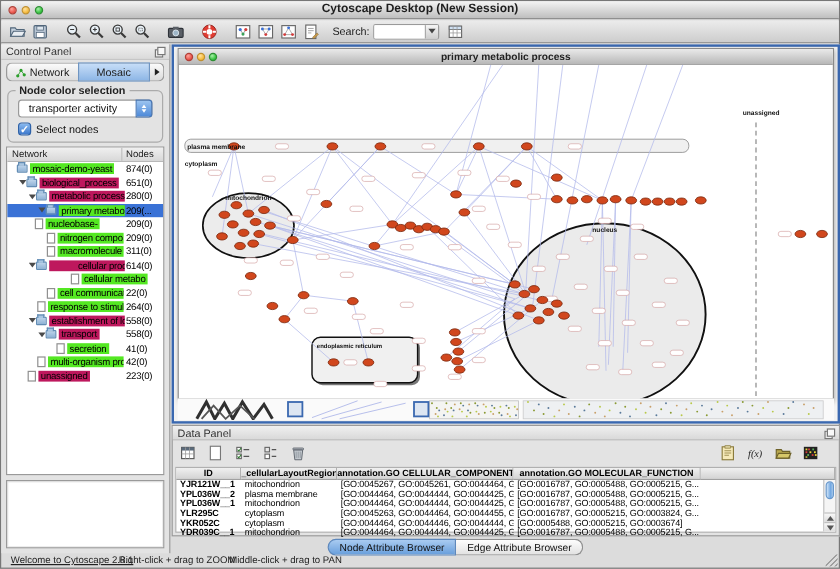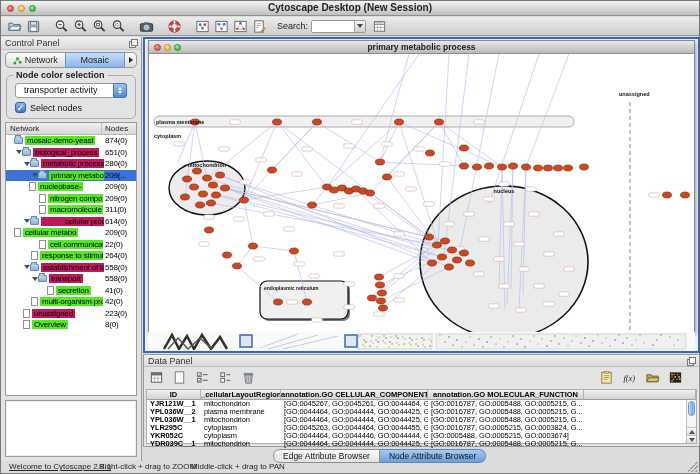--- a/index.html
+++ b/index.html
@@ -349,21 +349,21 @@
             <span class="ticon-file"></span>
             <span class="tlabel green" style="max-width: 55px;">macromolecule</span>
             <span class="tnum">311(0)</span>
           </div>
           <div class="tree-row" style="padding-left: 17px;">
             <span class="expander open"></span>
             <span class="ticon-folder"></span>
             <span class="tlabel red" style="max-width: 63px; padding-left: 24px;">cellular process</span>
             <span class="tnum">614(0)</span>
           </div>
-          <div class="tree-row" style="">
+          <div class="tree-row" style=" margin-left: 45px;">
             <span class="expander"></span>
             <span class="ticon-file"></span>
             <span class="tlabel green" style="max-width: 55px;">cellular metabo</span>
             <span class="tnum">209(0)</span>
           </div>
           <div class="tree-row" style="padding-left: 25px;">
             <span class="expander"></span>
             <span class="ticon-file"></span>
             <span class="tlabel green" style="max-width: 55px;">cell communicat</span>
             <span class="tnum">22(0)</span>
@@ -396,26 +396,20 @@
             <span class="expander"></span>
             <span class="ticon-file"></span>
             <span class="tlabel green" style="max-width: 63px;">multi-organism pro</span>
             <span class="tnum">42(0)</span>
           </div>
           <div class="tree-row" style="padding-left: 9px;">
             <span class="expander"></span>
             <span class="ticon-file"></span>
             <span class="tlabel red" style="max-width: 71px;">unassigned</span>
             <span class="tnum">223(0)</span>
-          </div>
-          <div class="tree-row" style="padding-left: 9px;">
-            <span class="expander"></span>
-            <span class="ticon-file"></span>
-            <span class="tlabel green" style="max-width: 71px;">Overview</span>
-            <span class="tnum">8(0)</span>
           </div>
         </div>
     </div>
     <div class="birdseye"></div>
   </div>
 
   <div class="mdi">
     <div class="net-win">
       <div class="net-titlebar">
         <div class="net-lights">
@@ -866,22 +860,22 @@
         </div>
       <div class="vscroll">
         <div class="vthumb"></div>
         <div class="vbtn up"></div>
         <div class="vbtn dn"></div>
       </div>
     </div>
   </div>
 
   <div class="seg-tabs" id="seg-tabs">
+      <div class="seg selected">Node Attribute Browser</div>
       <div class="seg">Edge Attribute Browser</div>
-      <div class="seg selected">Node Attribute Browser</div>
     </div>
 
   <div class="statusbar">
     <span class="sb-welcome">Welcome to Cytoscape 2.8.1</span>
     <span class="sb-zoom">Right-click + drag to ZOOM</span>
     <span class="sb-pan">Middle-click + drag to PAN</span>
     <span class="grip"></span>
   </div>
 
 </div>

